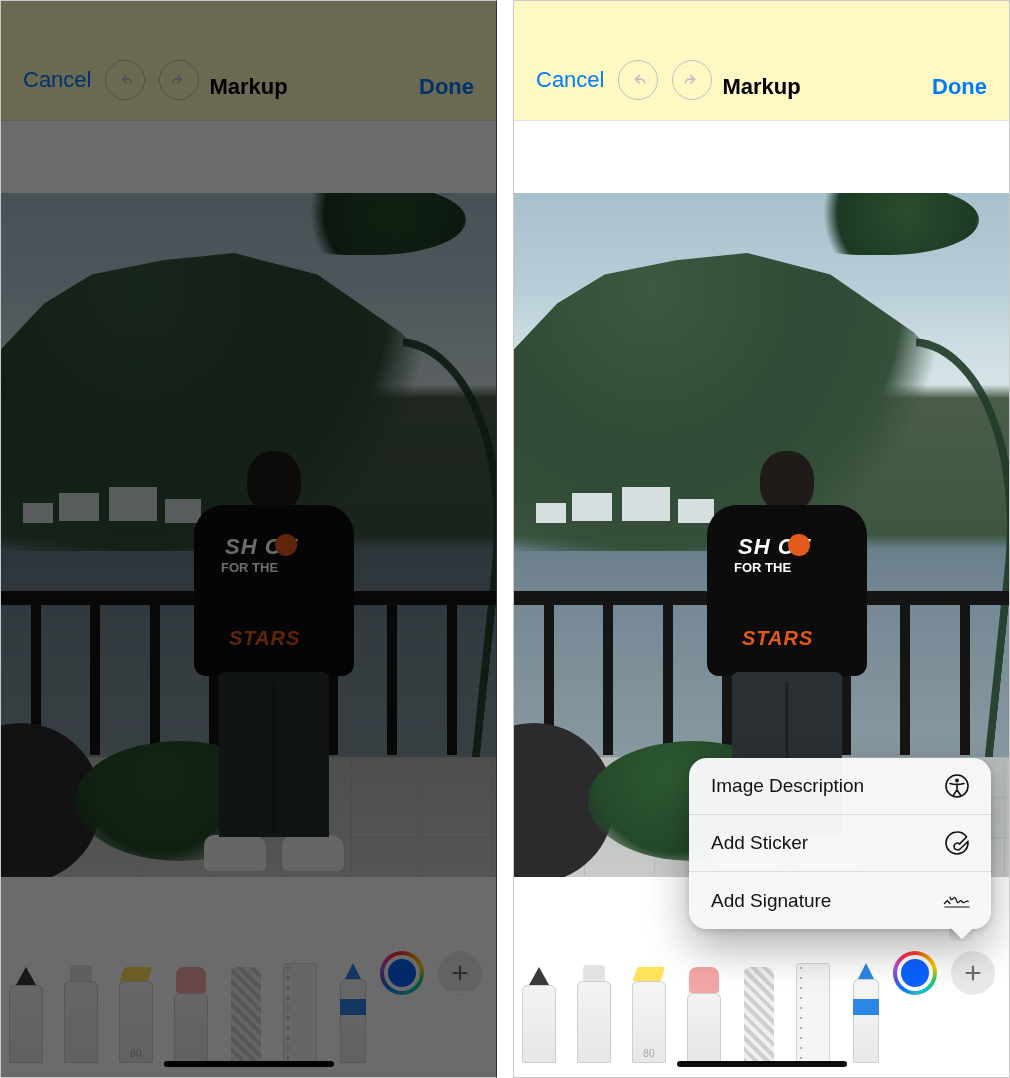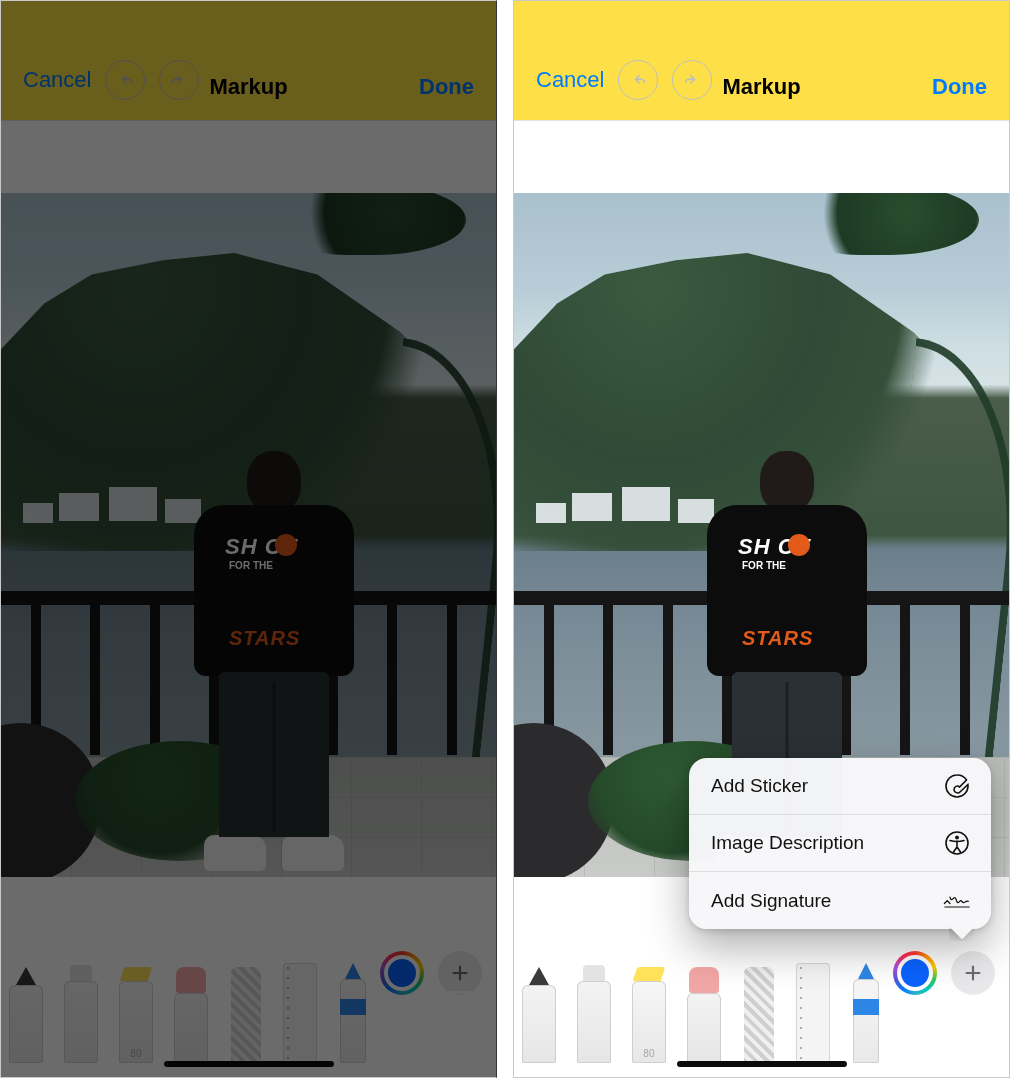--- a/index.html
+++ b/index.html
@@ -28,21 +28,21 @@
   .panel-right { width: 497px; }
   .gap { width: 16px; background: #fff; }
 
   
   .header {
     height: 120px;
     display: flex;
     align-items: flex-end;
     padding: 0 22px 20px 22px;
     position: relative;
-    background: #fde047;
+    background: #fef9c3;
     border-bottom: 1px solid #e2e2e2;
   }
   .hdr-left { display: flex; align-items: center; gap: 14px; }
   .hdr-cancel { color: #007aff; font-size: 22px; font-weight: 400; }
   .circ-btn {
     width: 40px; height: 40px;
     border: 1.5px solid #bfbfbf;
     border-radius: 50%;
     display: flex; align-items: center; justify-content: center;
   }
@@ -119,21 +119,21 @@
   .torso {
     width: 160px; height: 175px; background:#0c0c0c;
     border-radius: 30px 30px 12px 12px; margin-top:-6px;
     position:relative; display:flex; align-items:center; justify-content:center;
   }
   .torso .gfx {
     width: 110px; height: 120px; position: relative;
   }
   .torso .line1 { position:absolute; top:4px; left:6px; font-weight:900; font-style:italic; color:#fff; font-size:22px; letter-spacing:1px; }
   .torso .ball { position:absolute; top:4px; left:56px; width:22px; height:22px; border-radius:50%; background:#e35a1a; }
-  .torso .line2 { position:absolute; top:30px; left:10px; font-weight:800; color:#fff; font-size:10px; }
+  .torso .line2 { position:absolute; top:30px; left:2px; font-weight:800; color:#fff; font-size:13px; }
   .torso .line3 { position:absolute; bottom:0; left:10px; font-weight:900; font-style:italic; color:#e35a1a; font-size:20px; letter-spacing:1px; }
   .legs {
     width: 110px; height: 170px;
     background:#2a3034;
     border-radius: 6px 6px 0 0;
     margin-top:-4px;
     position:relative;
   }
   .legs::after{
     content:""; position:absolute; left:50%; top:10px; width:3px; height:150px; background:#1b2024; transform:translateX(-50%);
@@ -487,38 +487,38 @@
       <div class="plus-btn">
         <svg viewBox="0 0 24 24">
             <path stroke="#6b6b6f" stroke-width="2.4" stroke-linecap="round" d="M12 5v14M5 12h14"></path>
           </svg>
       </div>
       <div class="home-ind"></div>
     </div>
 
     <div class="popup">
       <div class="row">
-        <span>Add Sticker</span>
-        <span class="ic">
-          <svg viewBox="0 0 28 28">
-              <path d="M14 3a11 11 0 1 0 11 11c0-.5 0-1-.1-1.5L17 20c-2 2-6 .5-6-2.5 0-3 3.5-4.5 5.5-2.5l7-7A11 11 0 0 0 14 3z" fill="none" stroke="#111" stroke-width="1.6"></path>
-            </svg>
-        </span>
-      </div>
-      <div class="row">
         <span>Image Description</span>
         <span class="ic">
           <svg viewBox="0 0 28 28">
               <circle cx="14" cy="14" r="11" fill="none" stroke="#111" stroke-width="1.6"></circle>
               <circle cx="14" cy="8.5" r="1.9" fill="#111"></circle>
               <path d="M7 11.5c4 1.2 10 1.2 14 0M14 12v6m0 0l-3.5 5M14 18l3.5 5" stroke="#111" stroke-width="1.6" fill="none" stroke-linecap="round"></path>
             </svg>
         </span>
       </div>
       <div class="row">
+        <span>Add Sticker</span>
+        <span class="ic">
+          <svg viewBox="0 0 28 28">
+              <path d="M14 3a11 11 0 1 0 11 11c0-.5 0-1-.1-1.5L17 20c-2 2-6 .5-6-2.5 0-3 3.5-4.5 5.5-2.5l7-7A11 11 0 0 0 14 3z" fill="none" stroke="#111" stroke-width="1.6"></path>
+            </svg>
+        </span>
+      </div>
+      <div class="row">
         <span>Add Signature</span>
         <span class="ic">
           <svg viewBox="0 0 40 22">
               <path d="M2 15l4-4 4 4M10 6c3 10 6-6 9 4s5-3 8 2 5-2 9 0" stroke="#111" stroke-width="1.8" fill="none" stroke-linecap="round"></path>
               <line x1="2" y1="20" x2="38" y2="20" stroke="#111" stroke-width="1.6"></line>
             </svg>
         </span>
       </div>
     </div>
     <div class="popup-arrow"></div>

